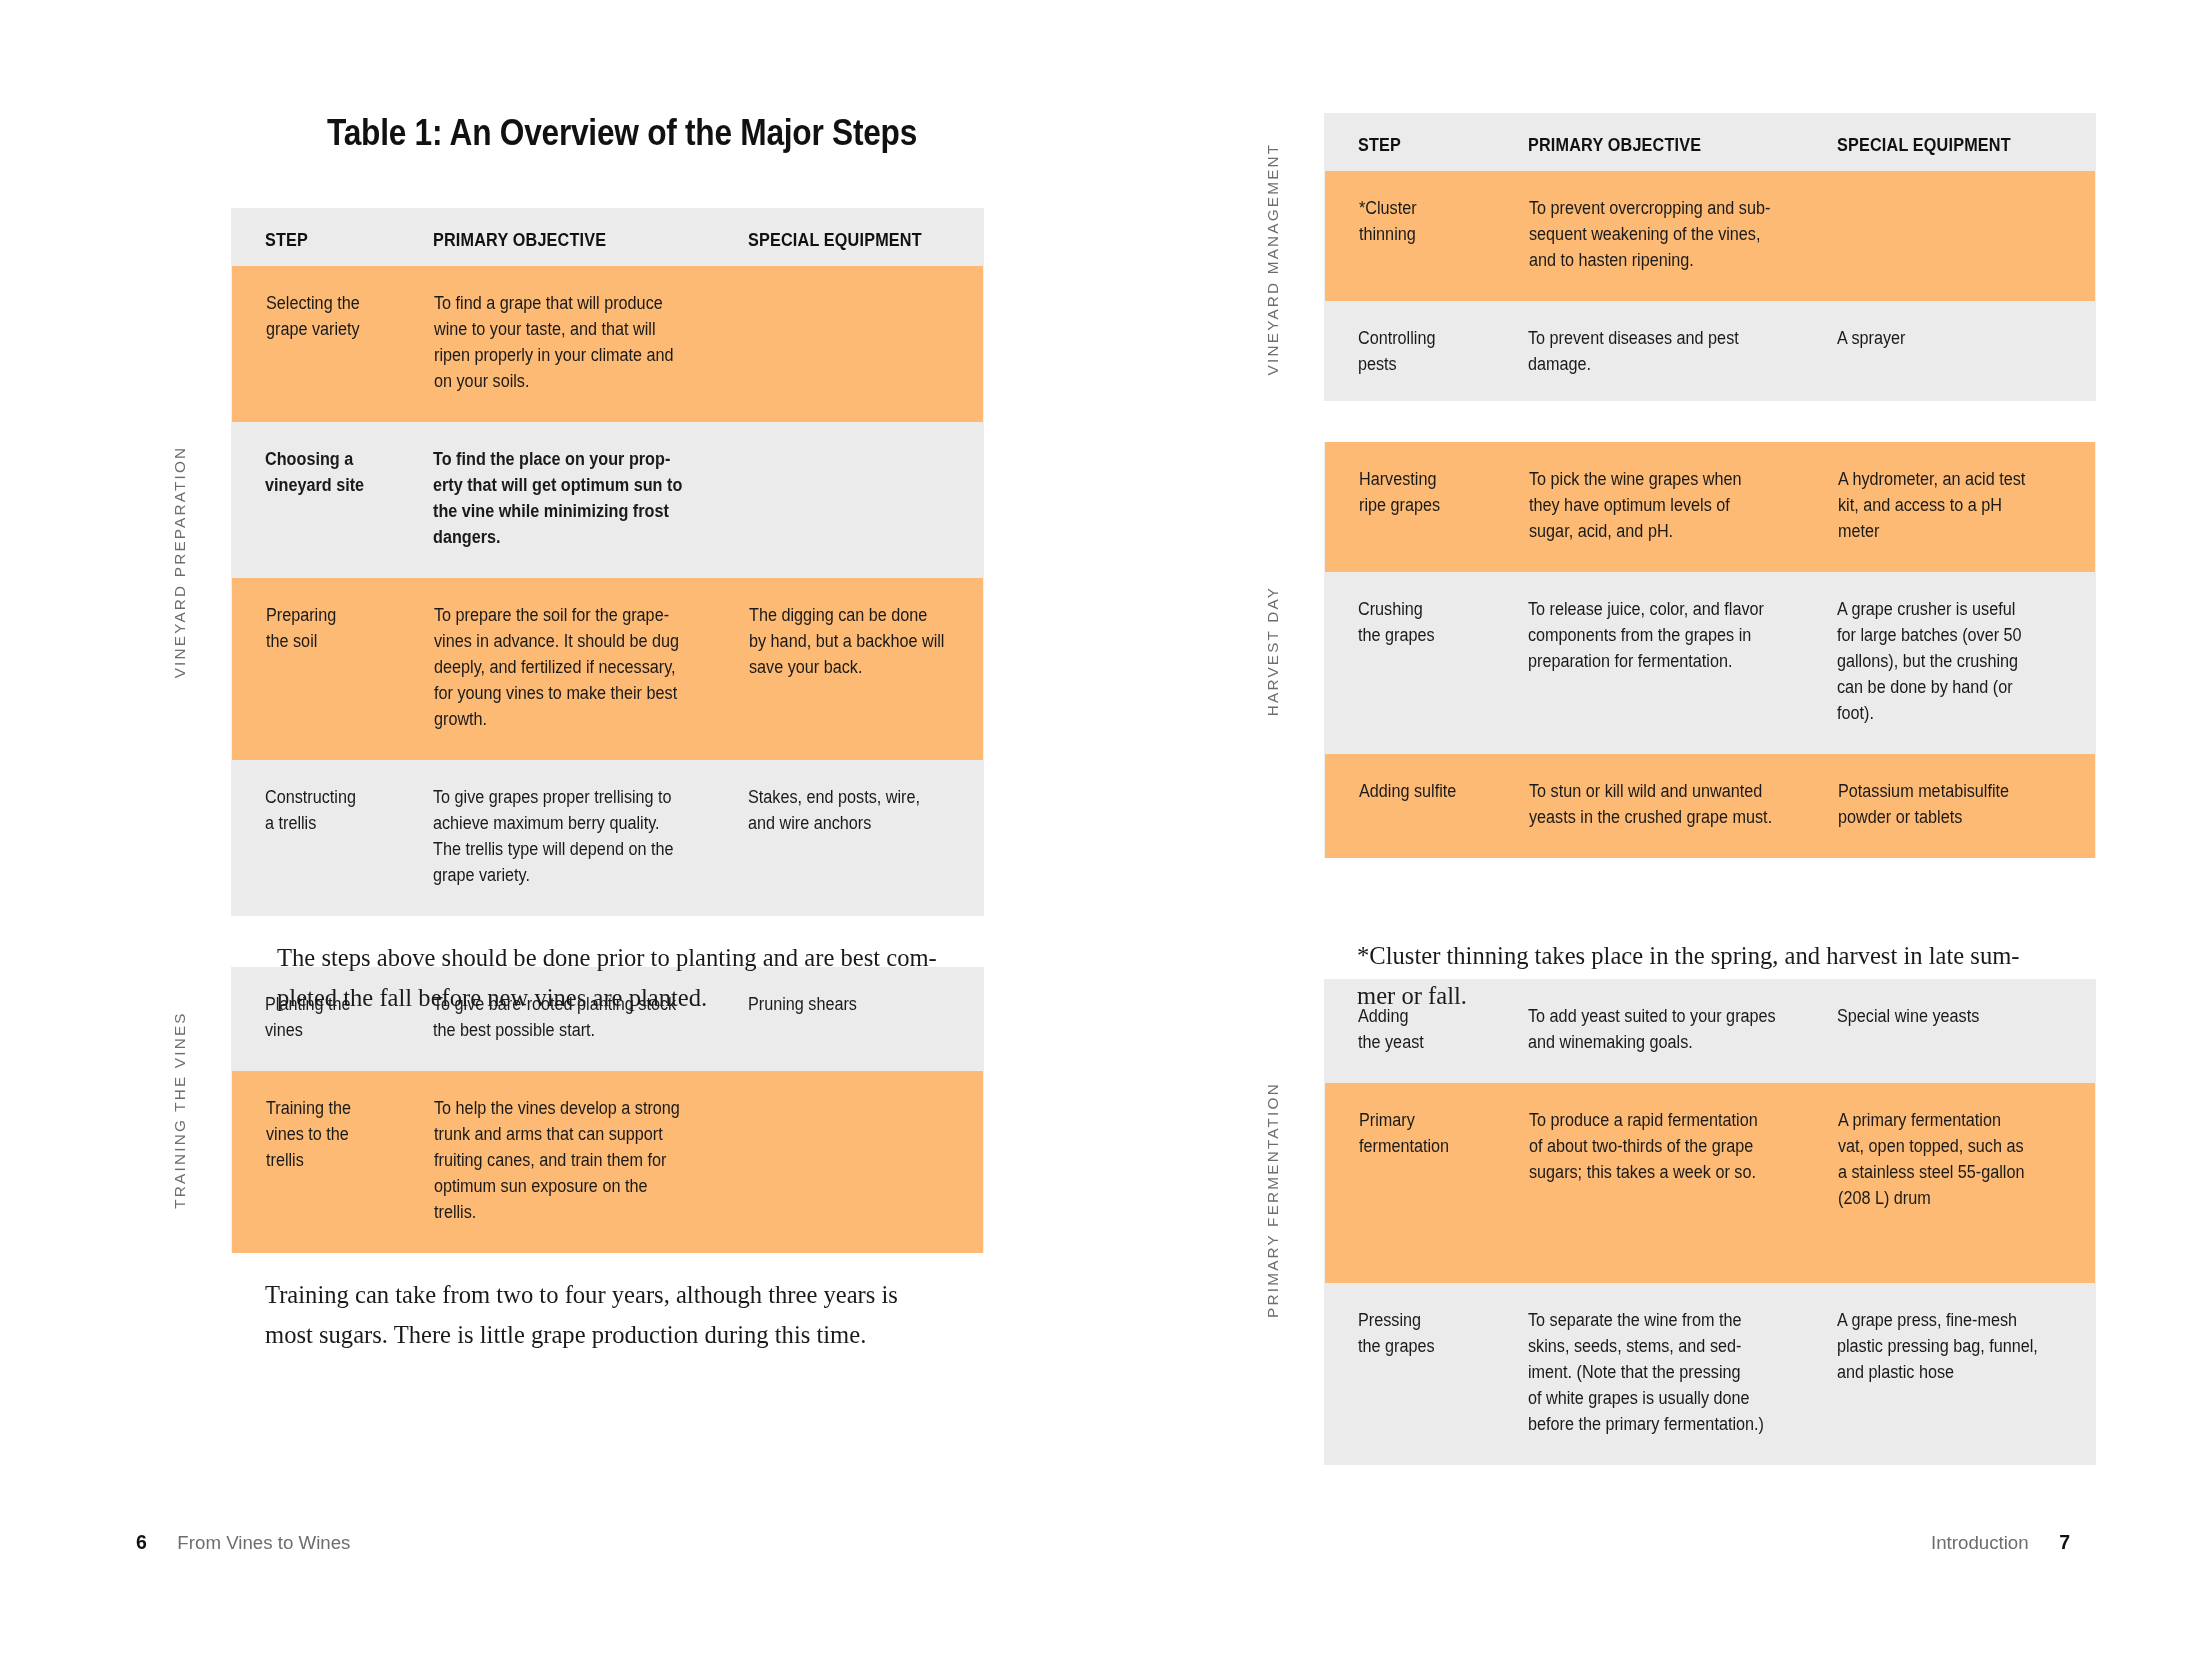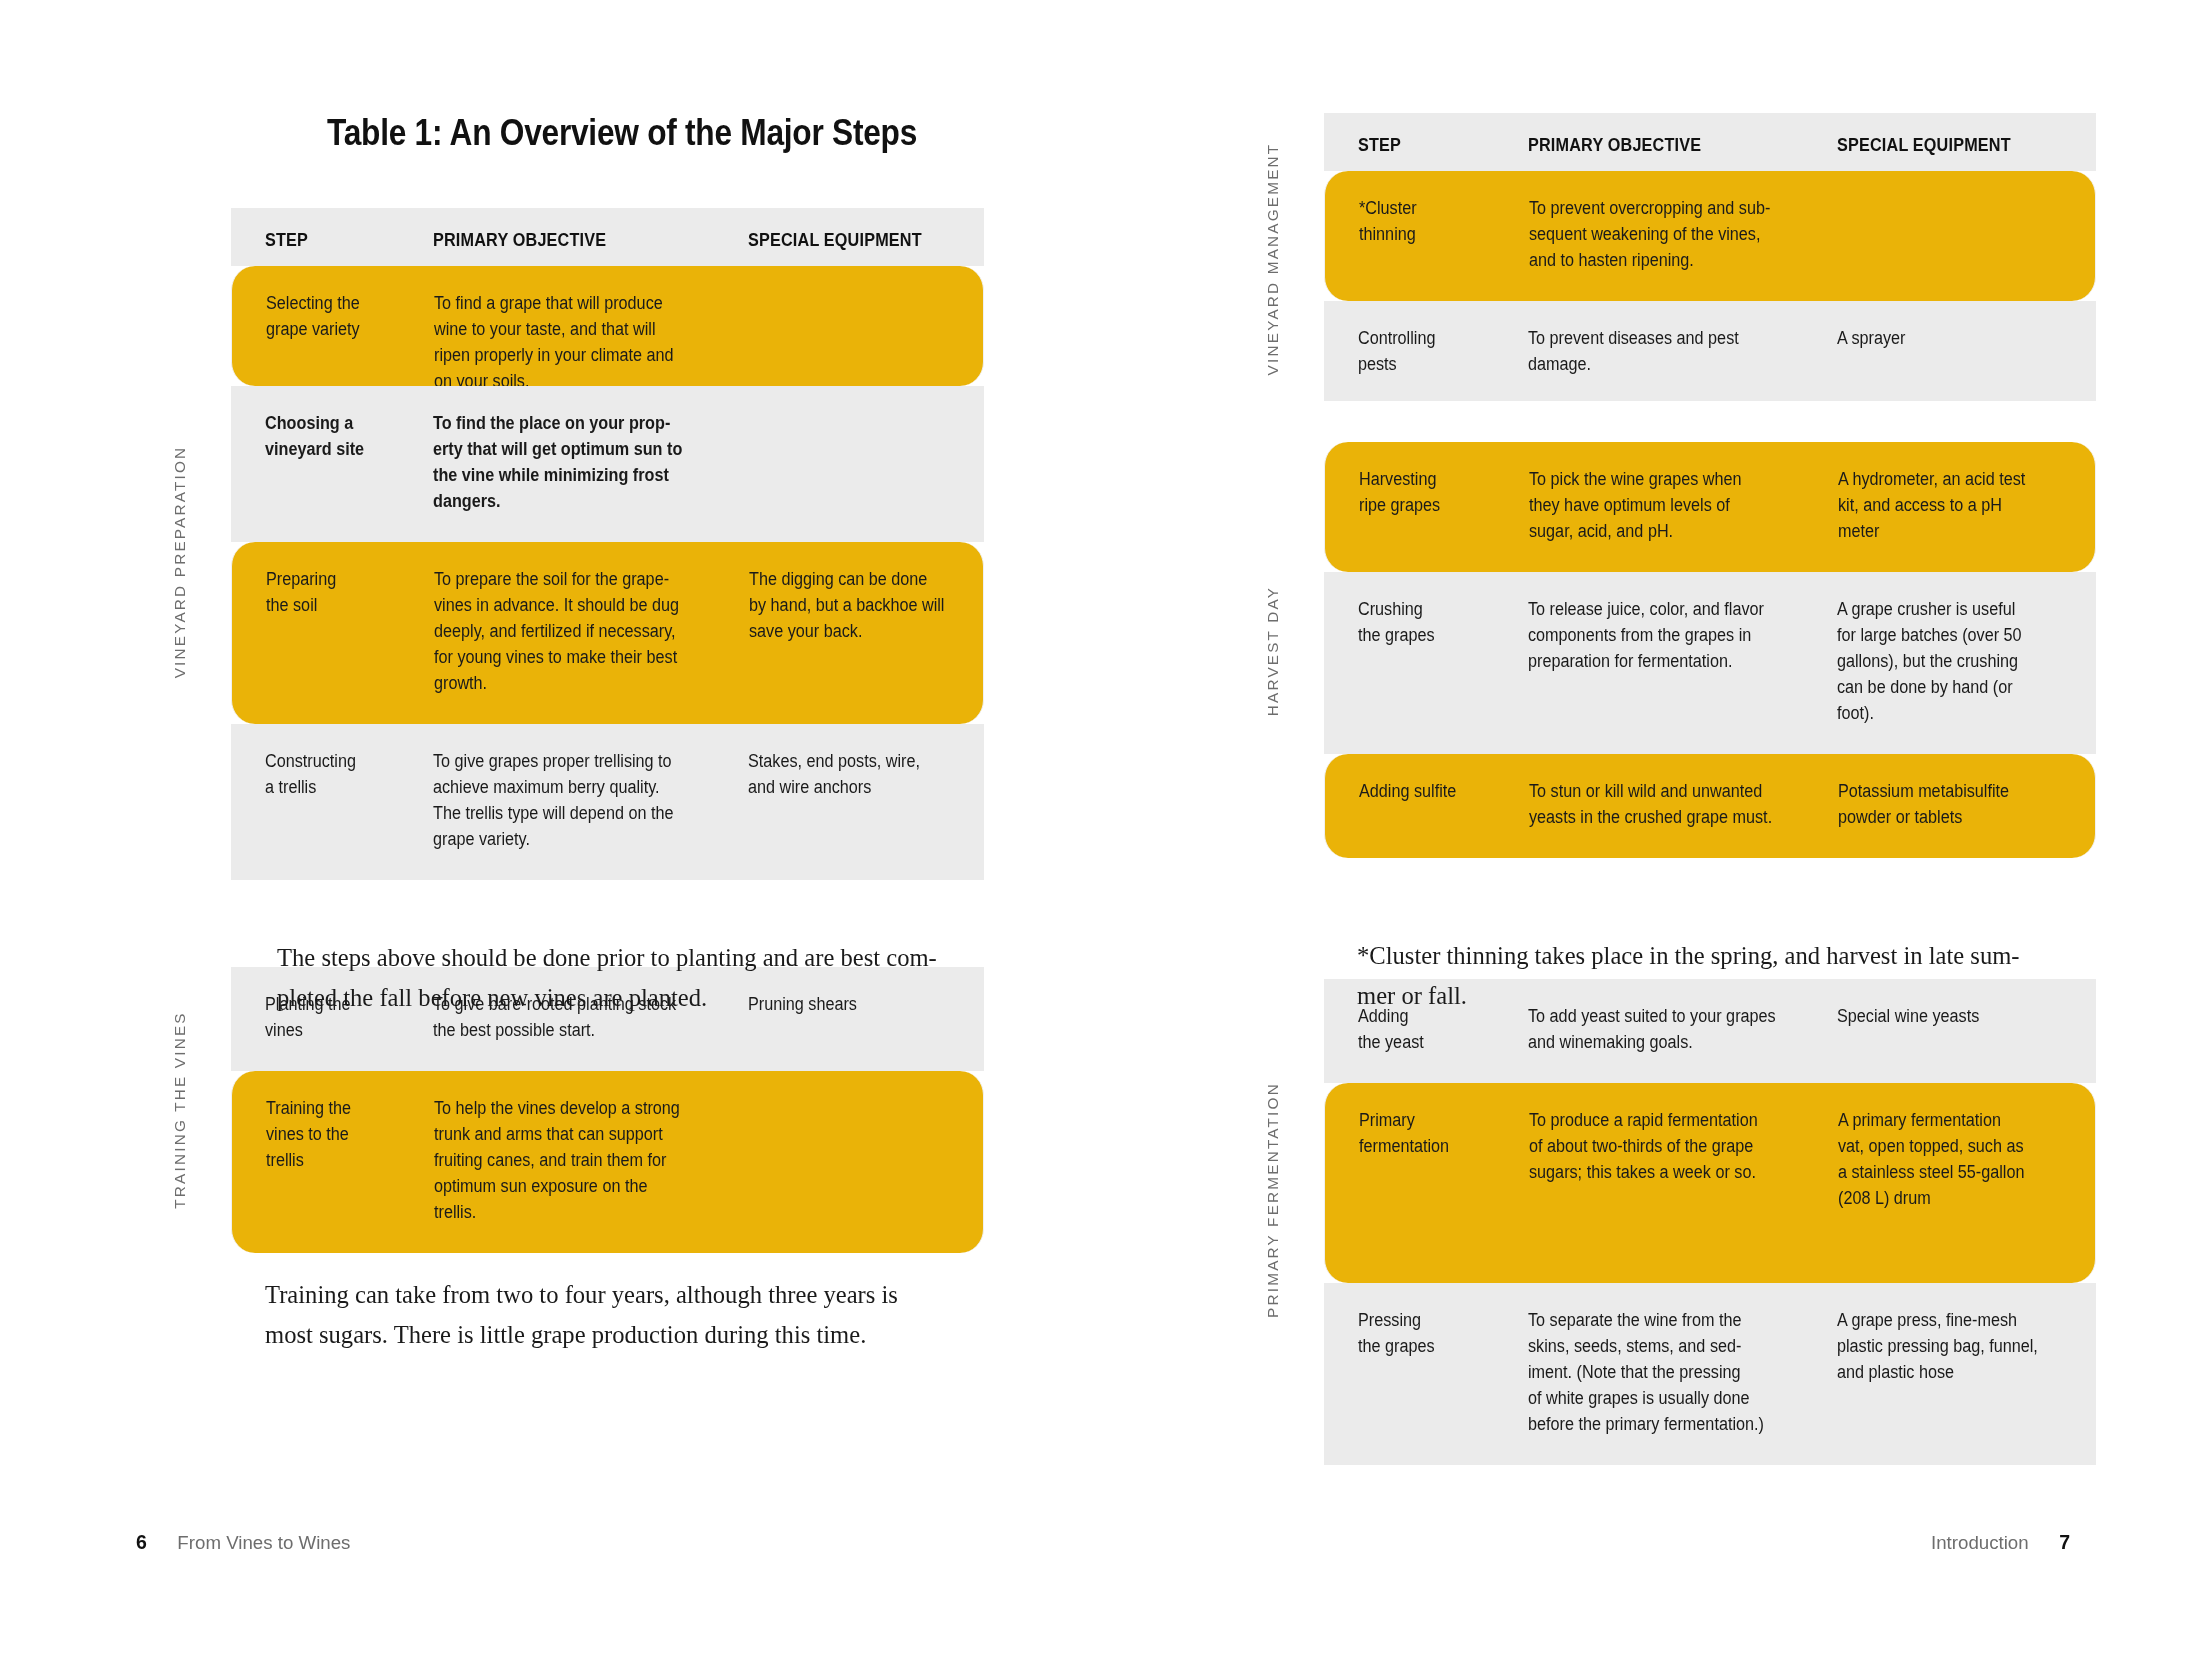--- a/index.html
+++ b/index.html
@@ -44,24 +44,23 @@
   .tblock {
     position: absolute;
   }
   .trow {
     display: flex;
     position: relative;
     box-sizing: border-box;
   }
   .trow.shade { background: #ebebeb; }
   .trow.plain {
-    background: #eab308;
+    background: #fdba74;
     border-left: 1.7px solid #f0f0f0;
     border-right: 1.7px solid #f0f0f0;
-    border-radius: 24px;
   }
   .trow.header {
     background: #ebebeb;
   }
 
   .cell {
     box-sizing: border-box;
     font-family: "Liberation Sans Narrow", "Liberation Sans", sans-serif;
     font-size: 18px;
     line-height: 26px;
@@ -130,21 +129,21 @@
           <div class="cell hdr" style="position: absolute; left: 34px; top: 18.7px; width: 179px;">
             <div>STEP</div>
           </div>
           <div class="cell hdr" style="position: absolute; left: 202px; top: 18.7px; width: 349px;">
             <div>PRIMARY OBJECTIVE</div>
           </div>
           <div class="cell hdr" style="position: absolute; left: 517px; top: 18.7px; width: 264px;">
             <div>SPECIAL EQUIPMENT</div>
           </div>
         </div>
-        <div class="trow plain" style="height: 120px;">
+        <div class="trow plain" style="height: 156px;">
           <div class="cell" style="position: absolute; left: 34px; top: 24px; width: 179px;">
             <div>Selecting the</div>
             <div>grape variety</div>
           </div>
           <div class="cell" style="position: absolute; left: 202px; top: 24px; width: 349px;">
             <div>To find a grape that will produce</div>
             <div>wine to your taste, and that will</div>
             <div>ripen properly in your climate and</div>
             <div>on your soils.</div>
           </div>

